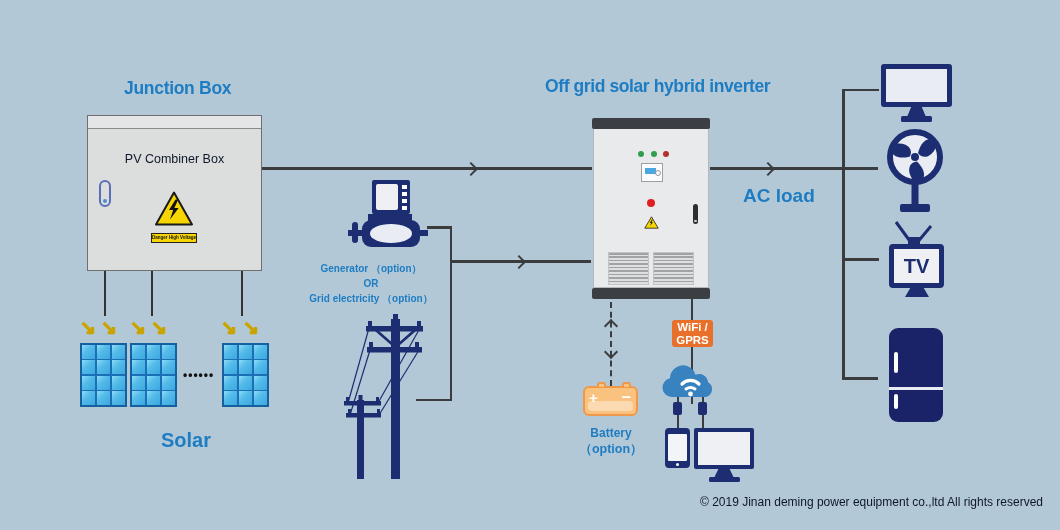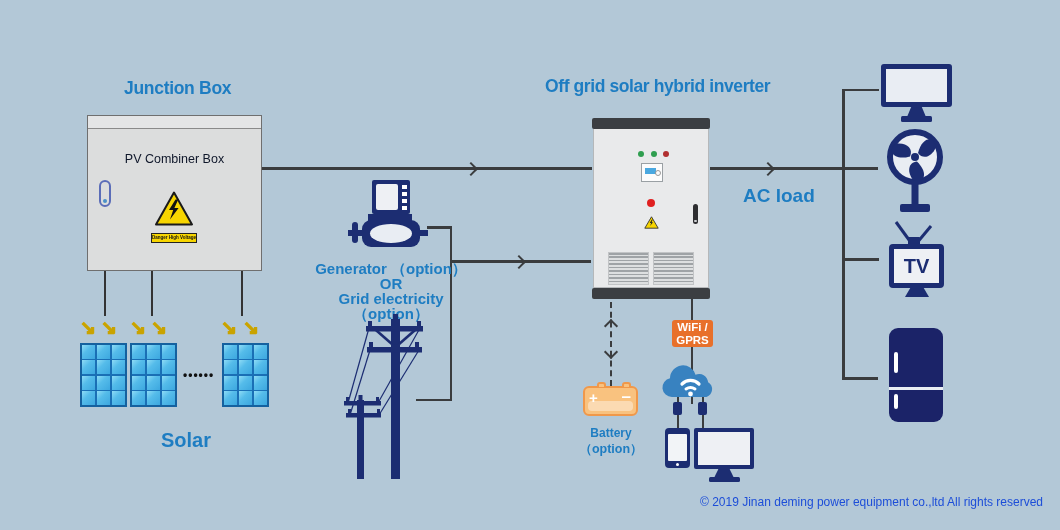--- a/index.html
+++ b/index.html
@@ -174,21 +174,21 @@
       <rect x="73" y="52" width="9" height="6"></rect>
     </g>
     <rect x="30" y="6" width="22" height="26" rx="2" fill="#eef0f4"></rect>
     <rect x="56" y="7" width="5" height="4" fill="#fff"></rect>
     <rect x="56" y="14" width="5" height="4" fill="#fff"></rect>
     <rect x="56" y="21" width="5" height="4" fill="#fff"></rect>
     <rect x="56" y="28" width="5" height="4" fill="#fff"></rect>
     <ellipse cx="45" cy="55.5" rx="21" ry="9.5" fill="#e9edf3"></ellipse>
   </svg>
 
-  <div class="abs" style="left:286px;top:261px;width:170px;text-align:center;font-size:15px;line-height:15px;color:#1e7dc2;font-weight:600;margin-left:20px;">
+  <div class="abs" style="left:286px;top:261px;width:170px;text-align:center;font-size:10px;line-height:15px;color:#1e7dc2;font-weight:600;">
     <div>Generator （option）</div>
     <div>OR</div>
     <div>Grid electricity （option）</div>
   </div>
 
   <svg class="abs" style="left:333px;top:313px;" width="125" height="168" viewBox="0 0 125 168">
     <g stroke="#1c2d72" stroke-width="1.2">
       <line x1="36" y1="15" x2="15" y2="90"></line>
       <line x1="87" y1="15" x2="45" y2="90"></line>
       <line x1="37" y1="37" x2="17" y2="102"></line>
@@ -296,15 +296,15 @@
   <div id="phone" class="abs">
     <div class="scr"></div>
     <div class="dot"></div>
   </div>
   <div id="pc" class="abs">
     <div class="scr"></div>
   </div>
   <div class="neck" style="left:714px;top:469px;width:20px;height:9px;"></div>
   <div class="base" style="left:709px;top:477px;width:31px;height:5px;"></div>
 
-  <div class="txt" style="left:700px;top:495px;font-size:12px;color:#1d4ed8;font-weight:500;">© 2019 Jinan deming power equipment co.,ltd All rights reserved</div>
+  <div class="txt" style="left:700px;top:495px;font-size:12px;color:#0f172a;font-weight:500;">© 2019 Jinan deming power equipment co.,ltd All rights reserved</div>
 
 </div>
 
 </body></html>

